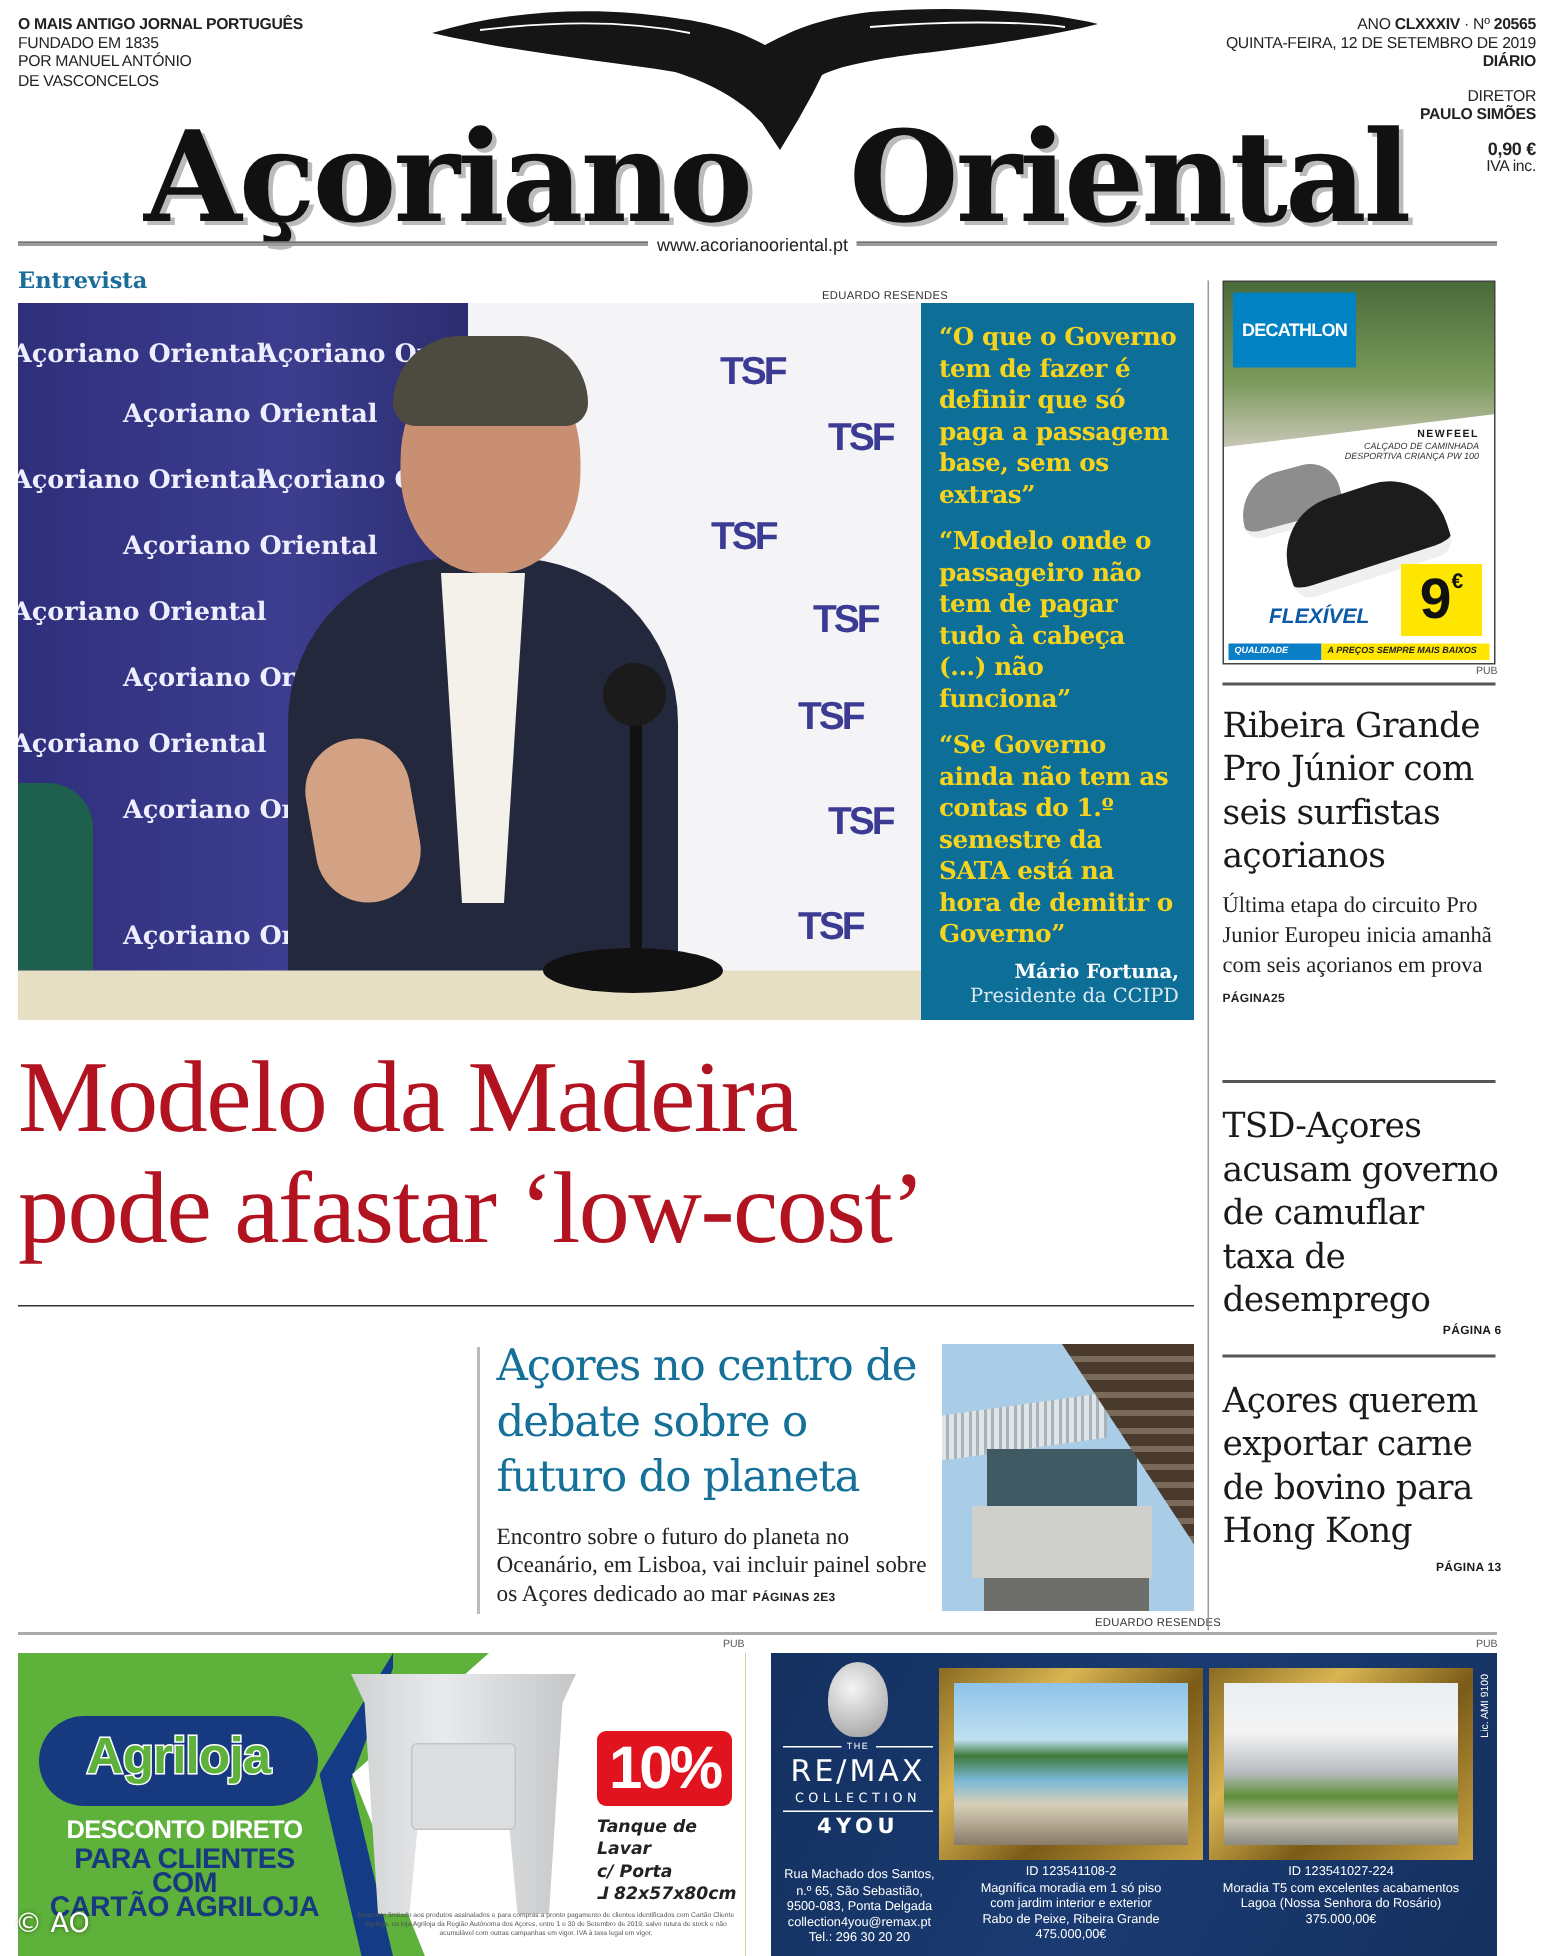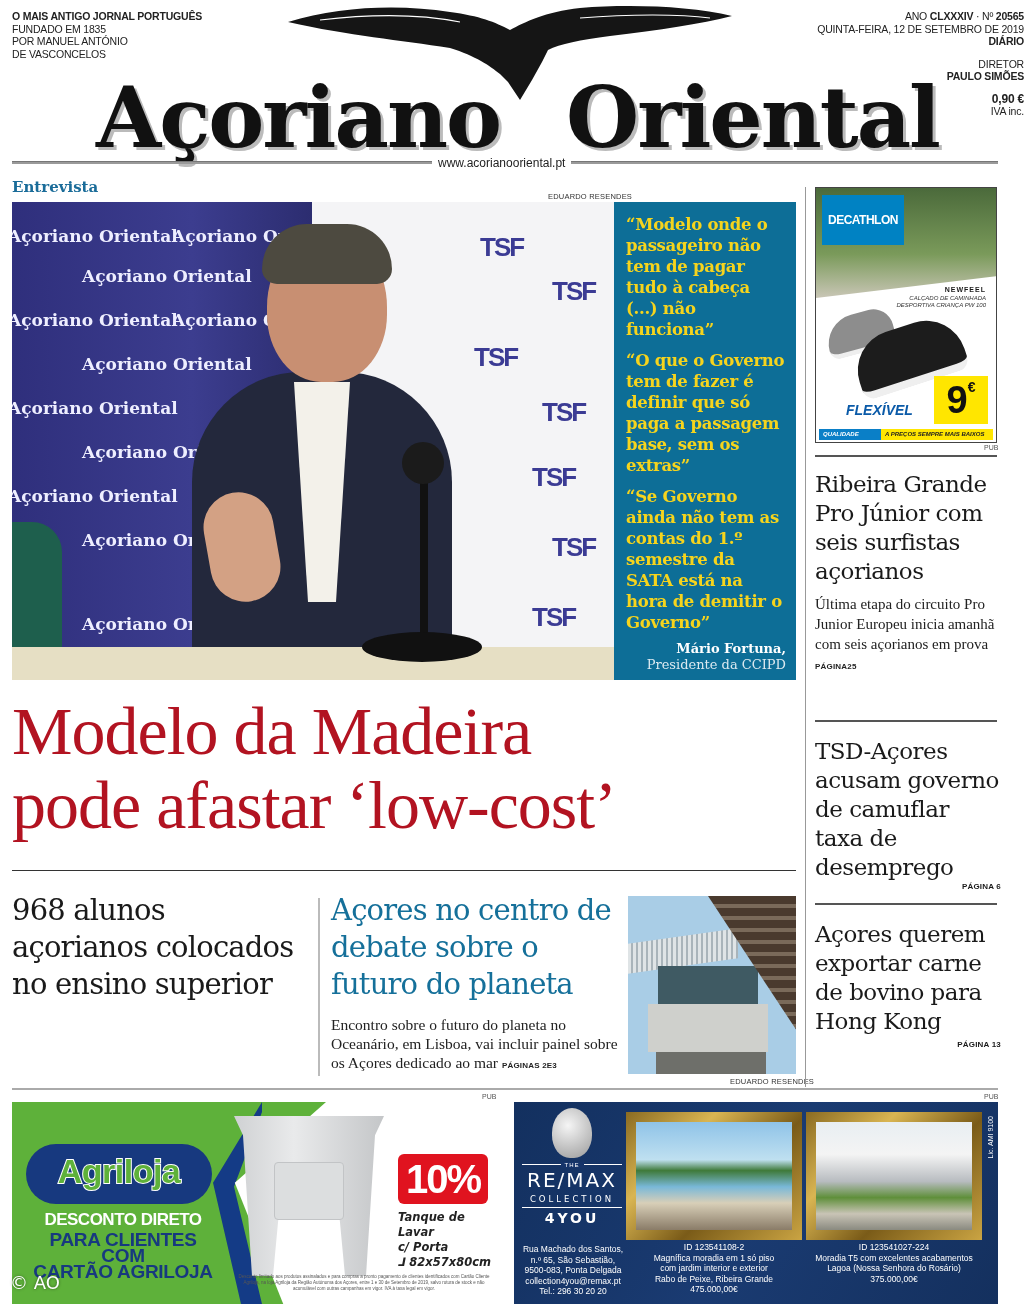--- a/index.html
+++ b/index.html
@@ -176,36 +176,35 @@
   <div class="head"></div>
   <div class="hair"></div>
   <div class="hand"></div>
   <div class="table"></div>
   <div class="mic-stand"></div>
   <div class="mic-head"></div>
   <div class="mic-base"></div>
 </div>
 
 <div class="abs quote-box">
+  <p class="quote">“O que o Governo tem de fazer é definir que só paga a passagem base, sem os extras”</p>
   <p class="quote">“Modelo onde o passageiro não tem de pagar tudo à cabeça (...) não funciona”</p>
-  <p class="quote">“O que o Governo tem de fazer é definir que só paga a passagem base, sem os extras”</p>
   <p class="quote">“Se Governo ainda não tem as contas do 1.º semestre da SATA está na hora de demitir o Governo”</p>
   <div class="q-author"><b>Mário Fortuna,</b></div>
   <div class="q-role">Presidente da CCIPD</div>
   <div class="q-pages">PÁGINAS 6 E 7</div>
 </div>
 
 <div class="abs headline">
   <div>Modelo da Madeira</div>
   <div>pode afastar ‘low-cost’</div>
 </div>
 <div class="abs hr-thin" style="left:12px;top:870px;width:784px;"></div>
 
 <div class="abs" style="left:12px;top:892px;width:296px;">
-  <div class="story-h">968 alunos açorianos colocados no ensino superior</div>
 </div>
 
 <div class="abs vrule" style="left:318px;top:898px;height:178px;"></div>
 
 <div class="abs" style="left:331px;top:892px;width:290px;">
   <div class="story-h blue">Açores no centro de debate sobre o futuro do planeta</div>
   <div class="story-p" style="margin-top:12px;font-size:15.5px;">
     <span>Encontro sobre o futuro do planeta no Oceanário, em Lisboa, vai incluir painel sobre os Açores dedicado ao mar</span>
     <span class="pg">PÁGINAS 2E3</span>
   </div>

